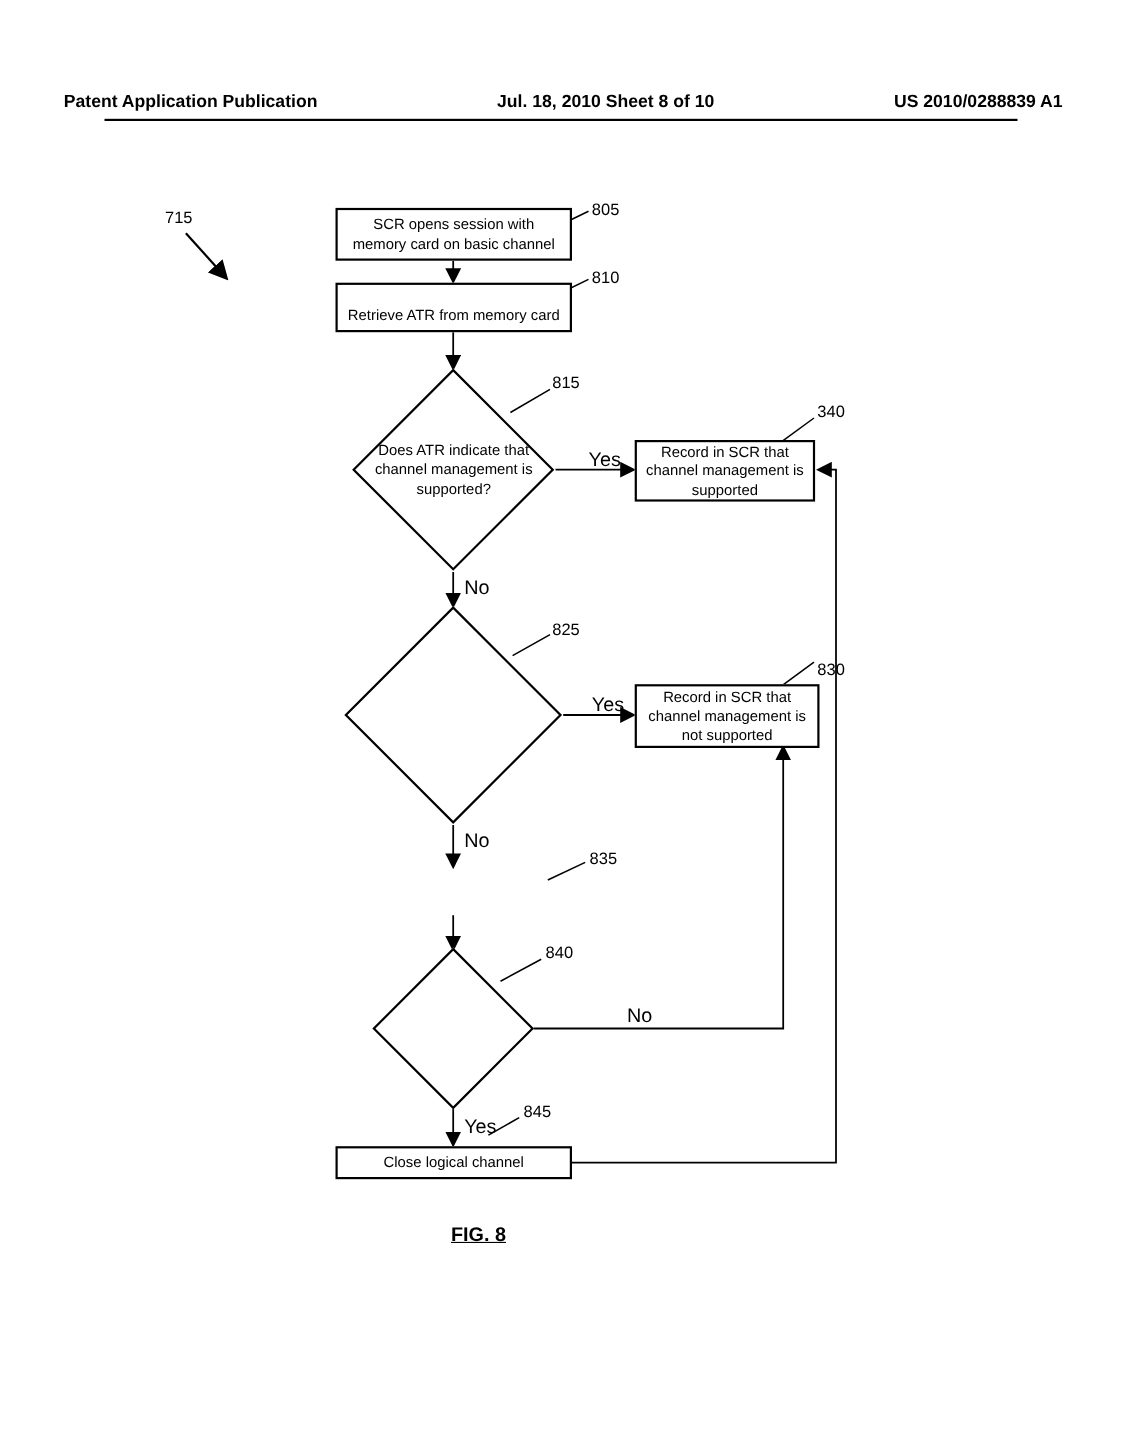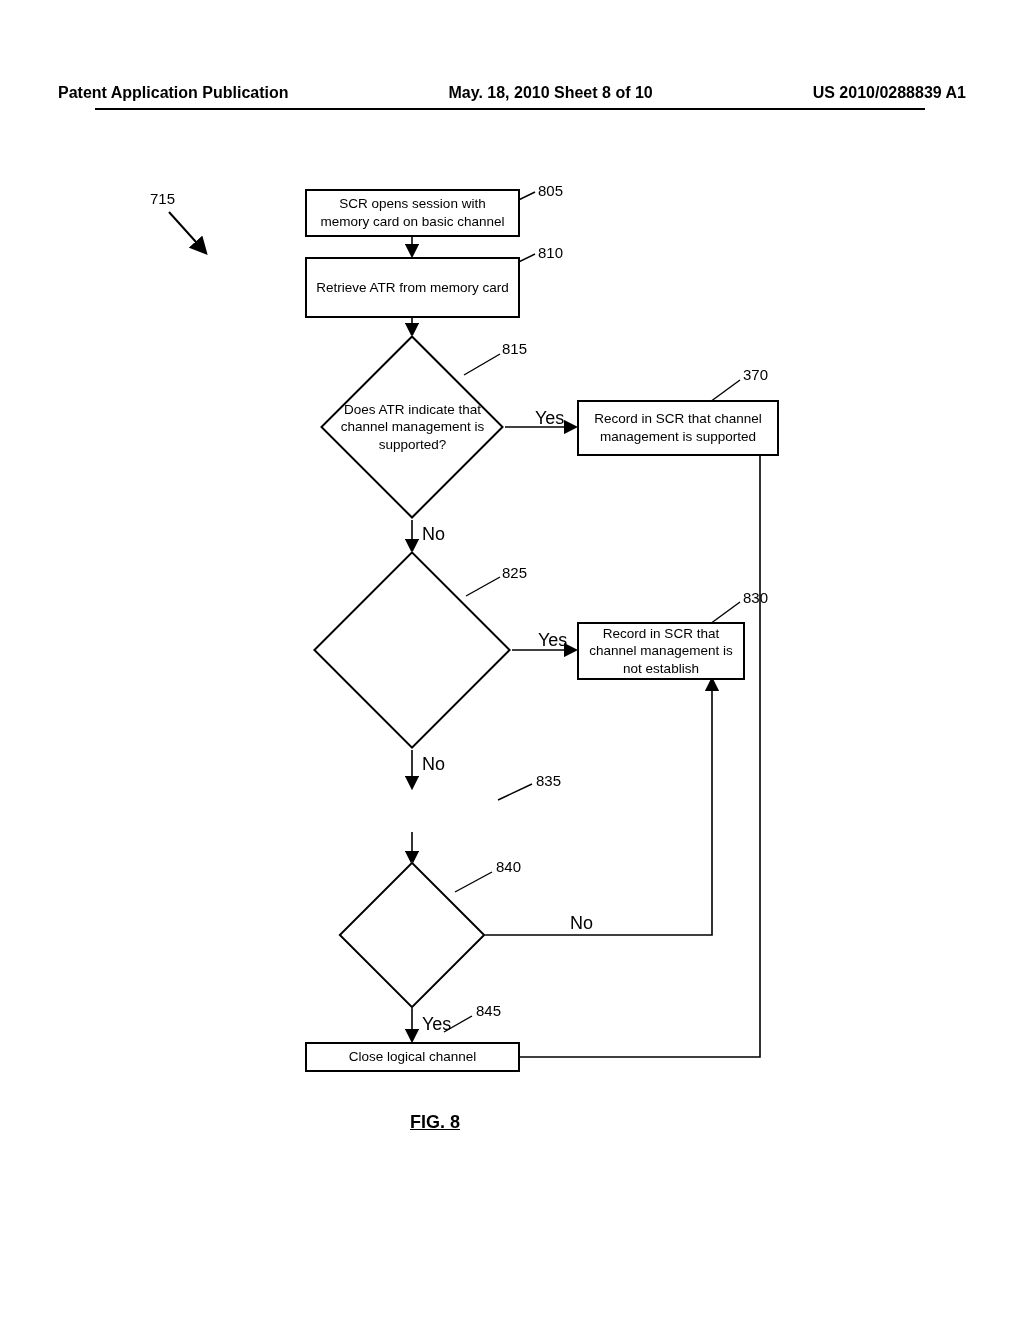--- a/index.html
+++ b/index.html
@@ -85,21 +85,21 @@
       width: 770px;
       height: 1000px;
       pointer-events: none;
     }
   </style>
 </head>
 <body>
 
 <div class="header">
   <span>Patent Application Publication</span>
-  <span>May. 18, 2010  Sheet 8 of 10</span>
+  <span>Jul. 18, 2010  Sheet 8 of 10</span>
   <span>US 2010/0288839 A1</span>
 </div>
 <div class="header-rule"></div>
 
 <div class="flowchart">
 
   <svg class="connector">
     <defs>
       <marker id="arrow" markerWidth="9" markerHeight="9" refX="7" refY="4.5" orient="auto">
         <path d="M0,0 L9,4.5 L0,9 Z" fill="black"></path>
@@ -147,45 +147,45 @@
     <line x1="29" y1="30" x2="65" y2="70" stroke="black" stroke-width="2" marker-end="url(#arrow)"></line>
   </svg>
 
   <div class="ref-label" style="left:10px; top:8px;">715</div>
 
   <div class="process-box" style="left:165px; top:7px; width:215px; height:48px;">
     <span>SCR opens session with memory card on basic channel</span>
   </div>
   <div class="ref-label" style="left:398px; top:0px;">805</div>
 
-  <div class="process-box" style="left:165px; top:75px; width:215px; height:61px;">
+  <div class="process-box" style="left:165px; top:75px; width:215px; height:45px;align-items:flex-end;">
     <span>Retrieve ATR from memory card</span>
   </div>
   <div class="ref-label" style="left:398px; top:62px;">810</div>
 
   <div class="diamond" style="left:207px; top:180px; width:130px; height:130px;"></div>
   <div class="diamond-text" style="left:180px; top:198px; width:185px; height:94px;">Does ATR indicate that channel management is supported?</div>
   <div class="ref-label" style="left:362px; top:158px;">815</div>
   <div class="edge-label" style="left:395px; top:226px;">Yes</div>
   <div class="edge-label" style="left:282px; top:342px;">No</div>
 
-  <div class="process-box" style="left:437px; top:218px; width:202px; height:56px;">
+  <div class="process-box" style="left:437px; top:218px; width:164px; height:56px;">
     <span>Record in SCR that channel management is supported</span>
   </div>
-  <div class="ref-label" style="left:603px; top:184px;">370</div>
+  <div class="ref-label" style="left:603px; top:184px;">340</div>
 
   <div class="diamond" style="left:202px; top:398px; width:140px; height:140px;"></div>
   <div class="ref-label" style="left:362px; top:382px;">825</div>
   <div class="edge-label" style="left:398px; top:448px;">Yes</div>
   <div class="edge-label" style="left:282px; top:572px;">No</div>
 
   <div class="process-box" style="left:437px; top:440px; width:168px; height:58px;">
-    <span>Record in SCR that channel management is not establish</span>
+    <span>Record in SCR that channel management is not supported</span>
   </div>
-  <div class="ref-label" style="left:603px; top:407px;">830</div>
+  <div class="ref-label" style="left:603px; top:419px;">830</div>
 
   <div class="ref-label" style="left:396px; top:590px;">835</div>
 
   <div class="diamond" style="left:220px; top:701px; width:104px; height:104px;"></div>
   <div class="ref-label" style="left:356px; top:676px;">840</div>
   <div class="edge-label" style="left:430px; top:731px;">No</div>
   <div class="edge-label" style="left:282px; top:832px;">Yes</div>
 
   <div class="process-box" style="left:165px; top:860px; width:215px; height:30px;">
     <span>Close logical channel</span>

